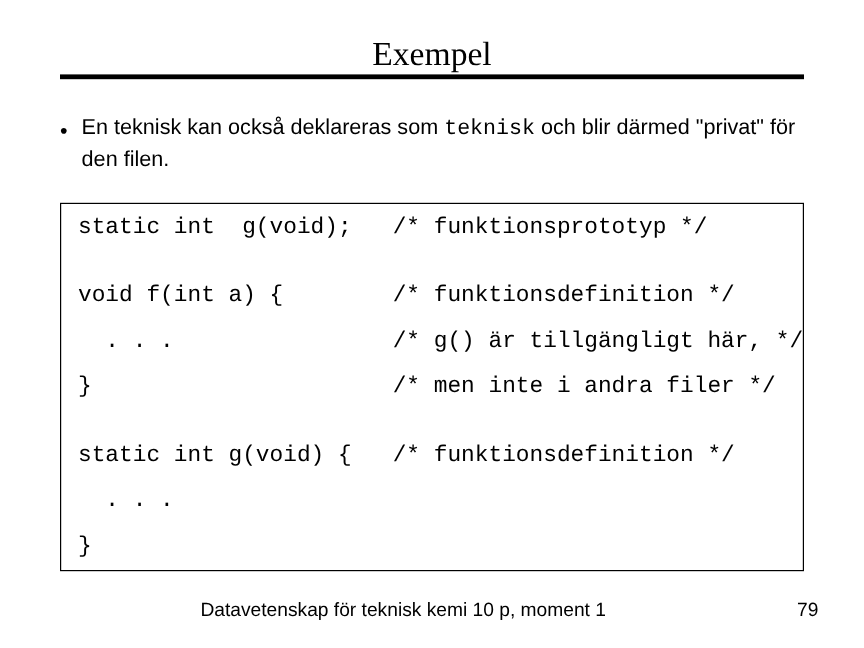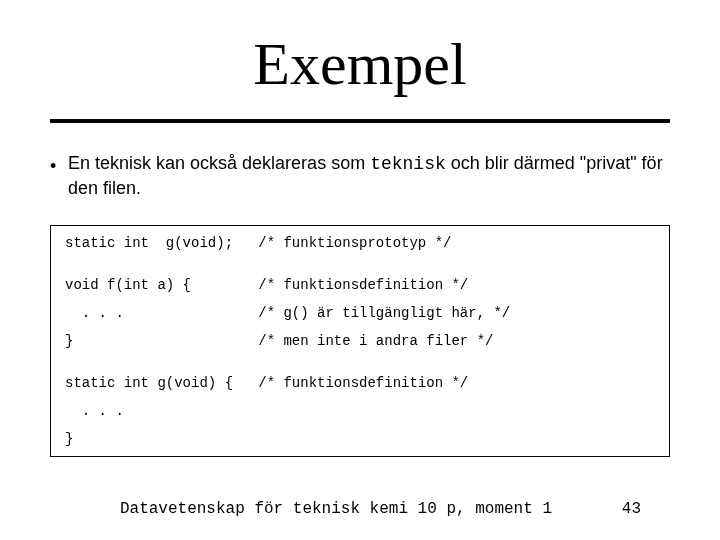--- a/index.html
+++ b/index.html
@@ -13,24 +13,24 @@
   }
   .slide {
     width: 720px;
     height: 540px;
     position: relative;
     box-sizing: border-box;
     padding: 20px 50px 0 50px;
   }
   .title {
     text-align: center;
-    font-size: 60px;
+    font-size: 28px;
     font-weight: normal;
     font-family: "Times New Roman", Times, serif;
-    margin: 10px 0 20px 0;
+    margin: 10px 0 0 0;
   }
   .divider {
     border-bottom: 4px solid #000;
     margin: 0 0 28px 0;
   }
   .bullet-row {
     display: flex;
     align-items: flex-start;
     font-size: 18px;
     line-height: 1.35;
@@ -44,35 +44,35 @@
   .bullet-text {
     flex: 1;
   }
   .mono {
     font-family: "Courier New", Courier, monospace;
   }
   .code-box {
     border: 1px solid #000;
     padding: 10px 14px 10px 14px;
     font-family: "Courier New", Courier, monospace;
-    font-size: 14px;
+    font-size: 19px;
     line-height: 1.0;
     white-space: pre;
   }
   .footer {
     position: absolute;
     bottom: 22px;
     left: 0;
     width: 712px;
     box-sizing: border-box;
-    padding: 0 71px;
+    padding: 0 30px;
     display: flex;
     justify-content: space-between;
     font-size: 16px;
-    font-family: Liberation Mono, monospace;
+    font-family: Liberation Sans, sans-serif;
   }
   .footer-left {
     text-align: center;
     flex: 1;
   }
   .footer-right {
     flex: 0 0 40px;
     text-align: right;
   }
 </style>
@@ -102,16 +102,16 @@
 
 
 static int g(void) {   /* funktionsdefinition */
 
   . . .
 
 }</div>
 
   <div class="footer">
     <div class="footer-left">Datavetenskap för teknisk kemi 10 p, moment 1</div>
-    <div class="footer-right">43</div>
+    <div class="footer-right">79</div>
   </div>
 
 </div>
 
 </body></html>

